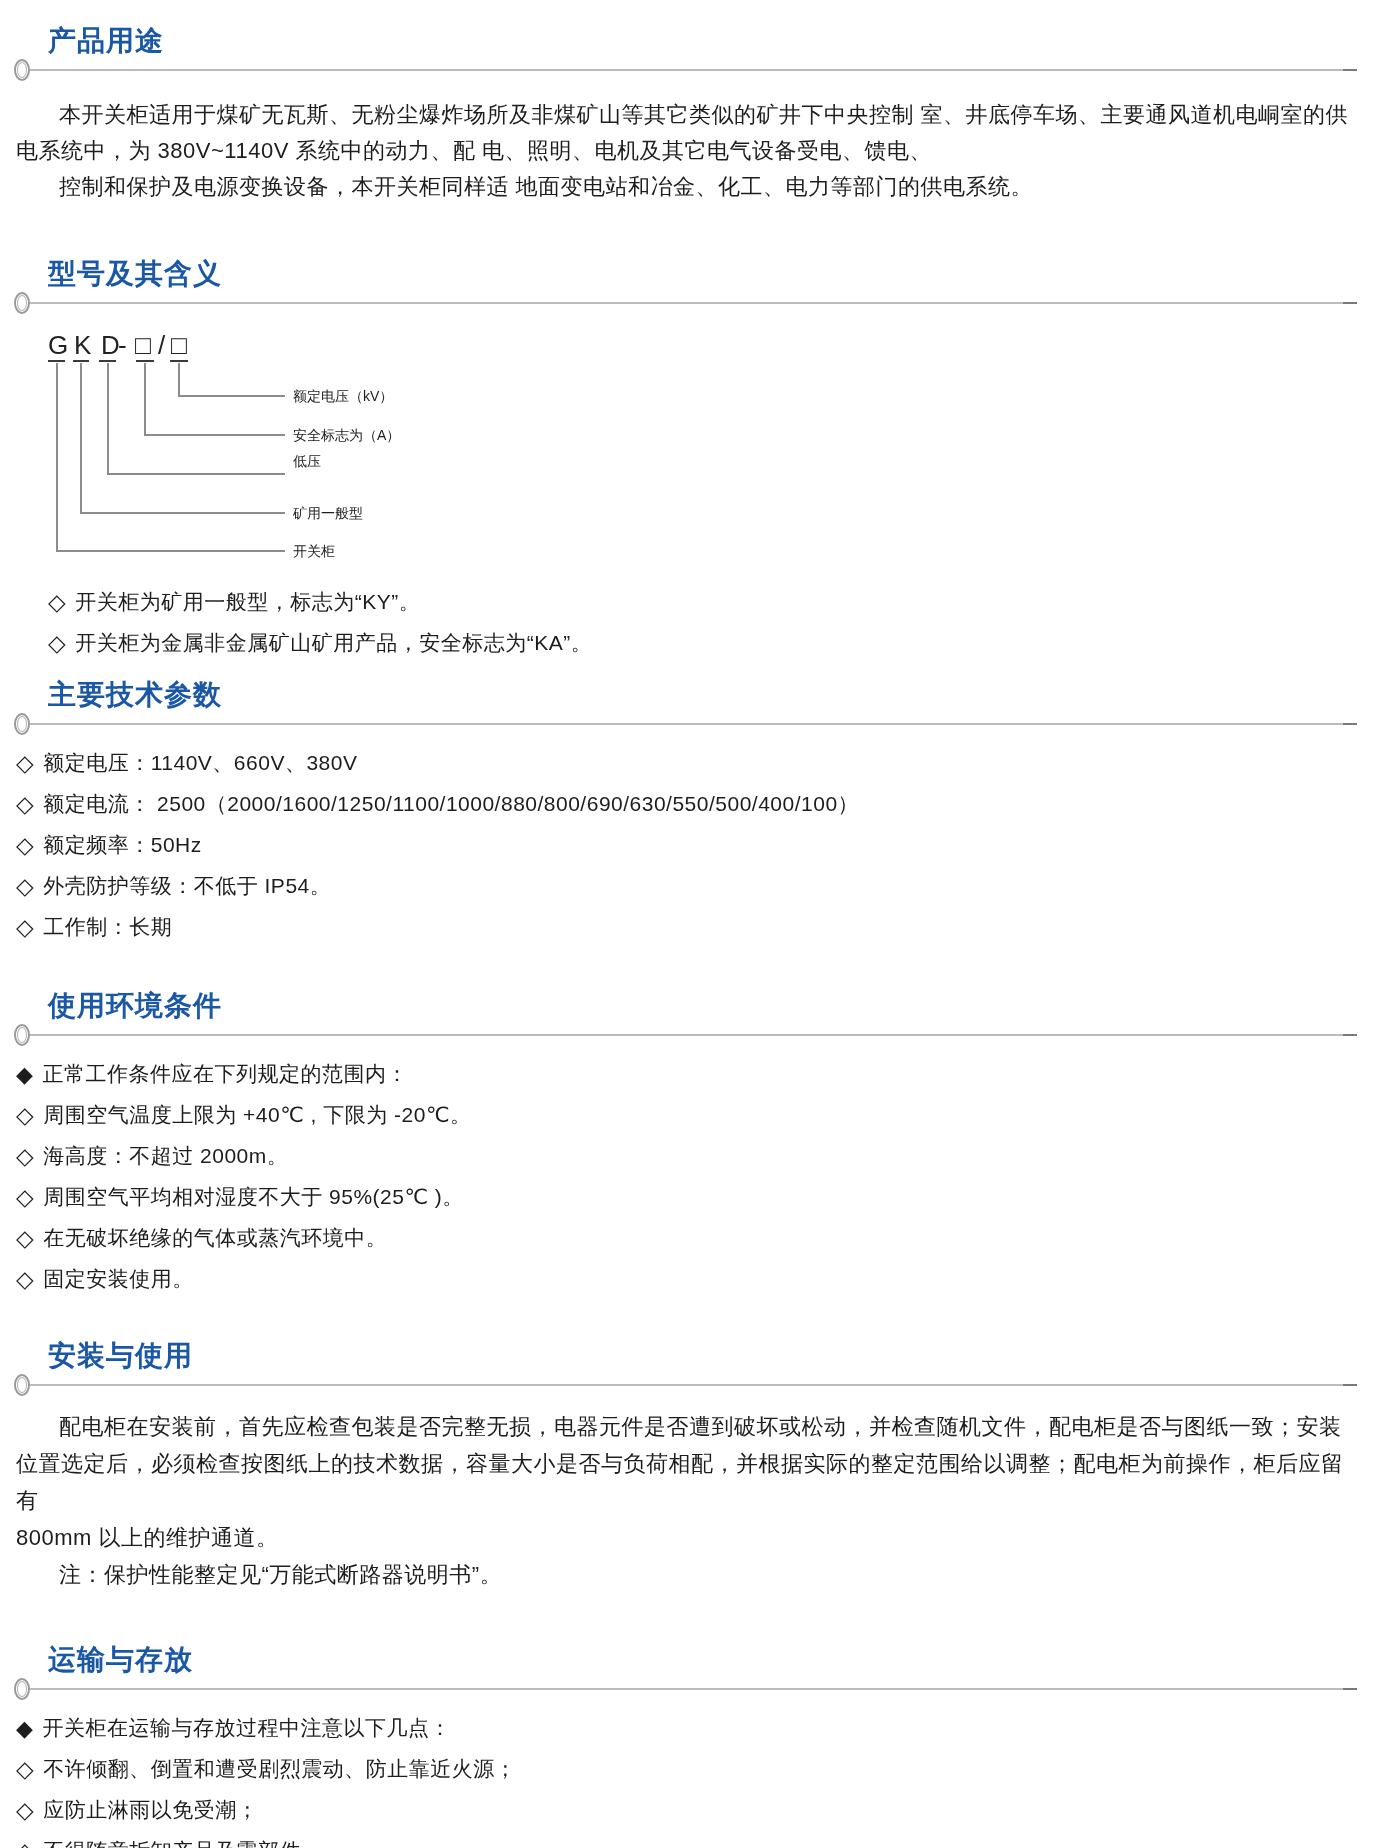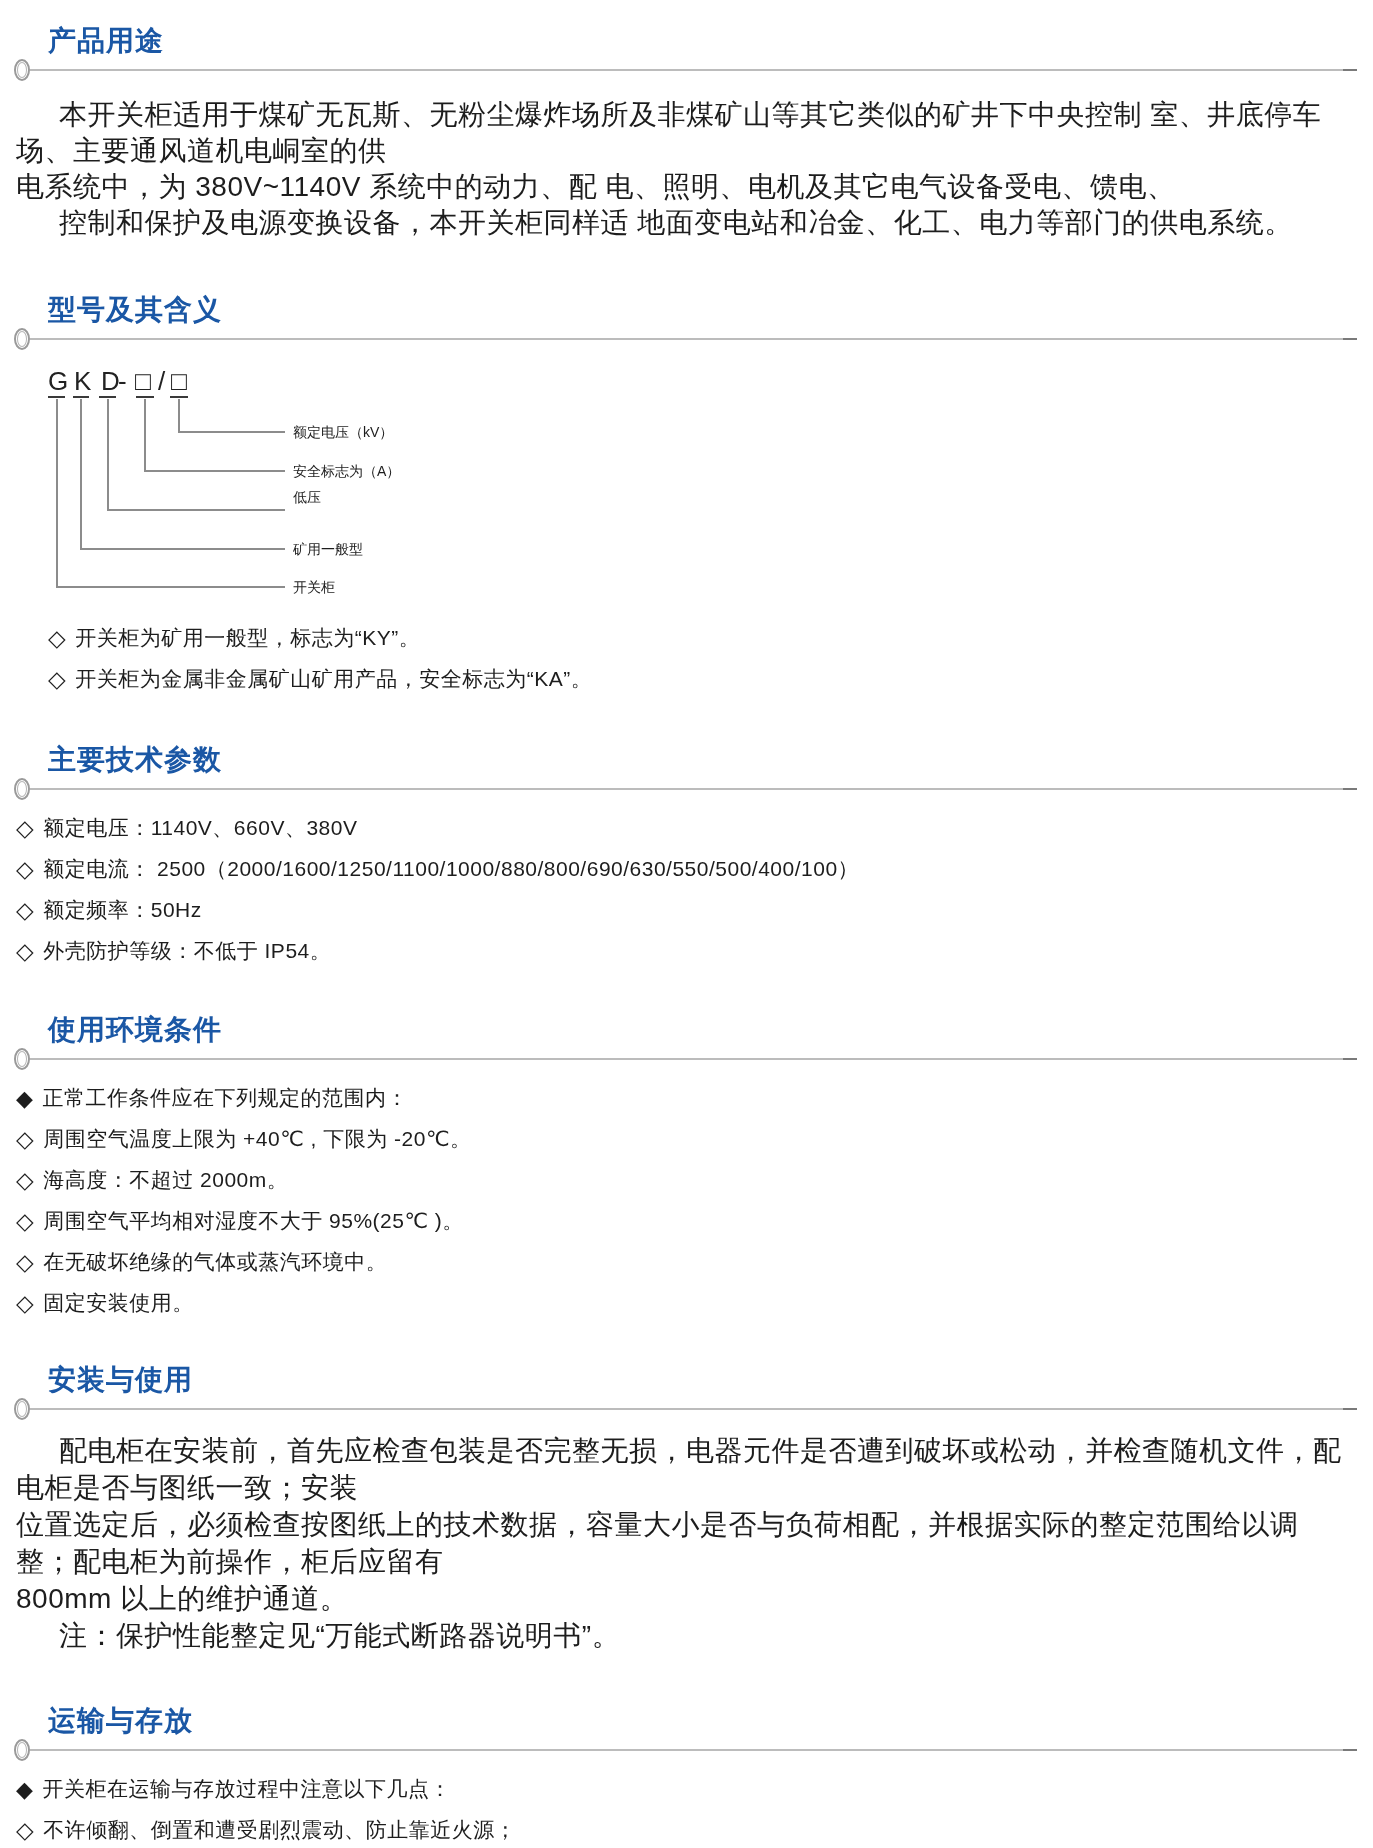--- a/index.html
+++ b/index.html
@@ -30,21 +30,21 @@
     width:16px; height:22px; box-sizing:border-box;
     border:2px solid #9a9a9a; border-radius:50%;
     background:#ffffff;
   }
   .ring-inner {
     position:absolute; left:1px; top:1px; right:1px; bottom:1px;
     border:1px solid #b5b5b5; border-radius:50%;
   }
   .pline {
     margin:0 20px; padding:0;
-    font-size:28px; line-height:36px; letter-spacing:0.5px;
+    font-size:22px; line-height:36px; letter-spacing:0.5px;
     margin-left:16px;
   }
   .pline.indent { text-indent:43px; }
   .li {
     margin:0 20px 13px 16px;
     font-size:21px; line-height:27px; letter-spacing:0.5px;
     white-space:nowrap;
   }
   .li .bi { margin-right:9px; font-size:23px; vertical-align:-1px; }
   .li .bi.solid { font-size:22px; }
@@ -60,21 +60,21 @@
   .c4{left:135px;} .c5{left:158px;} .c6{left:171px;}
   .t0{left:48px;width:17px;} .t1{left:73px;width:16px;} .t2{left:99px;width:17px;}
   .t3{left:136px;width:18px;} .t4{left:170px;width:18px;}
   .v-kv{left:178px;height:34px;} .v-a{left:144px;height:73px;} .v-d{left:107px;height:112px;}
   .v-k{left:80px;height:151px;} .v-g{left:56px;height:189px;}
   .h-kv{top:65px;left:178px;width:107px;} .h-a{top:104px;left:144px;width:141px;}
   .h-d{top:143px;left:107px;width:178px;} .h-k{top:182px;left:80px;width:205px;}
   .h-g{top:220px;left:56px;width:229px;}
   .l-kv{top:53px;} .l-a{top:92px;} .l-d{top:118px;} .l-k{top:170px;} .l-g{top:208px;}
   
-  .mt1{margin-top:24px;} .mt2{margin-top:52px;} .mt3{margin-top:50px;}
+  .mt1{margin-top:24px;} .mt2{margin-top:52px;} .mt3{margin-top:21px;}
   .mt4{margin-top:48px;} .mt5{margin-top:46px;} .mt6{margin-top:50px;}
   .para-block{margin-top:26px;}
   .list-block{margin-top:24px;}
   .notes-block{margin-top:8px;margin-left:32px;}
   .install-block{margin-top:22px;}
   .install-block .pline{line-height:37px;}
 </style>
 </head>
 <body>
 
@@ -156,20 +156,21 @@
             <div class="ring-inner"></div>
           </div>
         <div class="rule-cap"></div>
       </div>
     </div>
     <div class="list-block">
       <p class="li"><span class="bi">◇</span><span>额定电压：1140V、660V、380V</span></p>
       <p class="li"><span class="bi">◇</span><span>额定电流： 2500（2000/1600/1250/1100/1000/880/800/690/630/550/500/400/100）</span></p>
       <p class="li"><span class="bi">◇</span><span>额定频率：50Hz</span></p>
       <p class="li"><span class="bi">◇</span><span>外壳防护等级：不低于 IP54。</span></p>
+      <p class="li"><span class="bi">◇</span><span>工作制：长期</span></p>
     </div>
   </section>
 
   <section class="sec mt4">
     <div class="sec-head">
       <h2 class="sec-title">使用环境条件</h2>
       <div class="sec-rule">
         <div class="ring">
             <div class="ring-inner"></div>
           </div>

